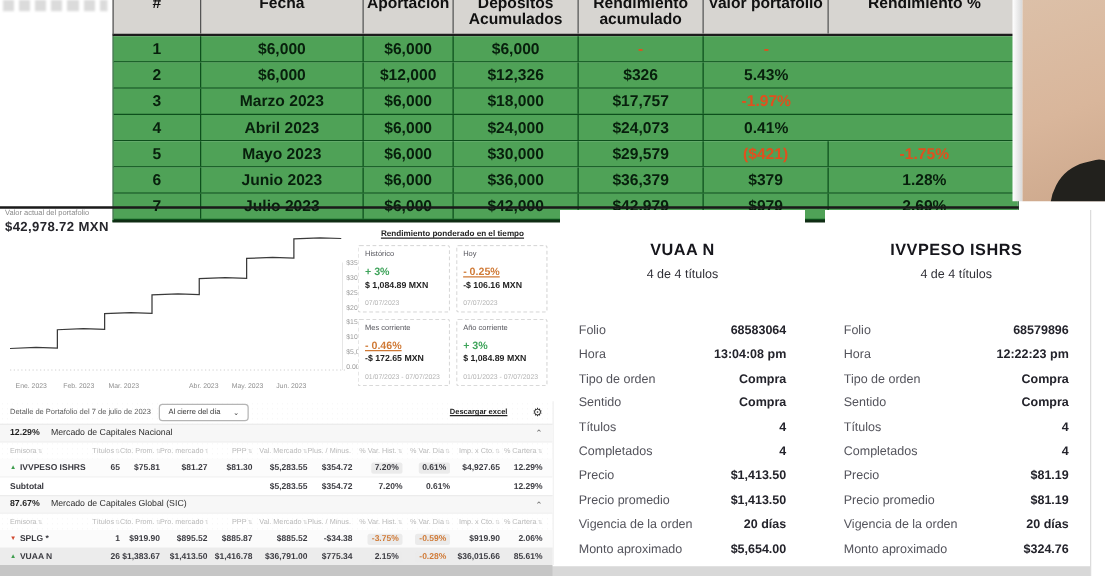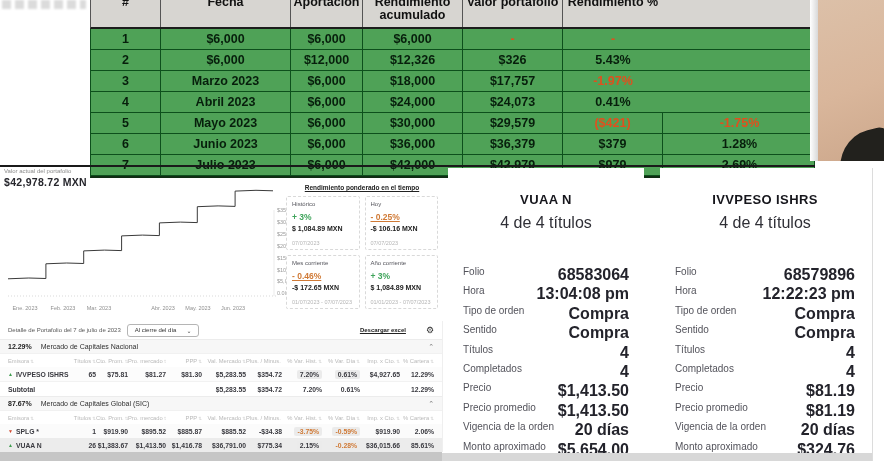--- a/index.html
+++ b/index.html
@@ -81,25 +81,25 @@
   .dt-cell.em{text-align:left;display:flex;align-items:center;gap:3px;}
   .tri{font-size:5px;} .tri.up{color:#3f9d4e;} .tri.down{color:#d0482e;}
   .badge{display:inline-block;background:var(--badge-bg);border-radius:2px;padding:1px 3px;}
   .orangev{color:var(--perf-neg)!important;}
   .row-a{background:#fcfcfc;} .row-sub{background:#ffffff;border-top:1px solid #f2f2f2;}
   .row-b{background:#fbfbfb;} .row-c{background:#ececec;}
 
   
   .order{position:absolute;top:168px;background:#fff;box-sizing:border-box;padding:0 15px;}
   .order-title{text-align:center;font-size:13px;font-weight:bold;color:#16161c;margin-top:24px;letter-spacing:.4px;}
-  .order-sub{text-align:center;font-size:16px;color:#2f2f36;margin-top:7px;}
+  .order-sub{text-align:center;font-size:10px;color:#2f2f36;margin-top:7px;}
   .order-fields{margin-top:34px;}
   .f-row{display:flex;justify-content:space-between;align-items:flex-start;height:19.4px;}
   .f-label{font-size:10px;color:#53535b;}
-  .f-value{font-size:16px;font-weight:bold;color:#23232b;}
+  .f-value{font-size:10px;font-weight:bold;color:#23232b;}
 
   .v-divider{position:absolute;left:872px;top:168px;width:1px;height:293px;background:#dcdcdc;}
   .bottom-strip{position:absolute;left:0;top:453px;width:872px;height:8px;background:#d8d8d8;}
   .bottom-strip-left{position:absolute;left:0;top:452px;width:442px;height:9px;background:#c6c6c6;}
   .table-underline{position:absolute;left:0;top:165px;width:815px;height:2px;background:#1a1a1a;}
 </style>
 </head>
 <body>
 
 <div class="stage">
@@ -109,20 +109,23 @@
   <div class="green-table">
     <div class="gt-row gt-header">
         <div class="gt-hcell">
           <span>#</span>
         </div>
         <div class="gt-hcell">
           <span>Fecha</span>
         </div>
         <div class="gt-hcell">
           <span>Aportación</span>
+        </div>
+        <div class="gt-hcell">
+          <span>Depósitos Acumulados</span>
         </div>
         <div class="gt-hcell">
           <span>Rendimiento acumulado</span>
         </div>
         <div class="gt-hcell">
           <span>Valor portafolio</span>
         </div>
         <div class="gt-hcell">
           <span>Rendimiento %</span>
         </div>

